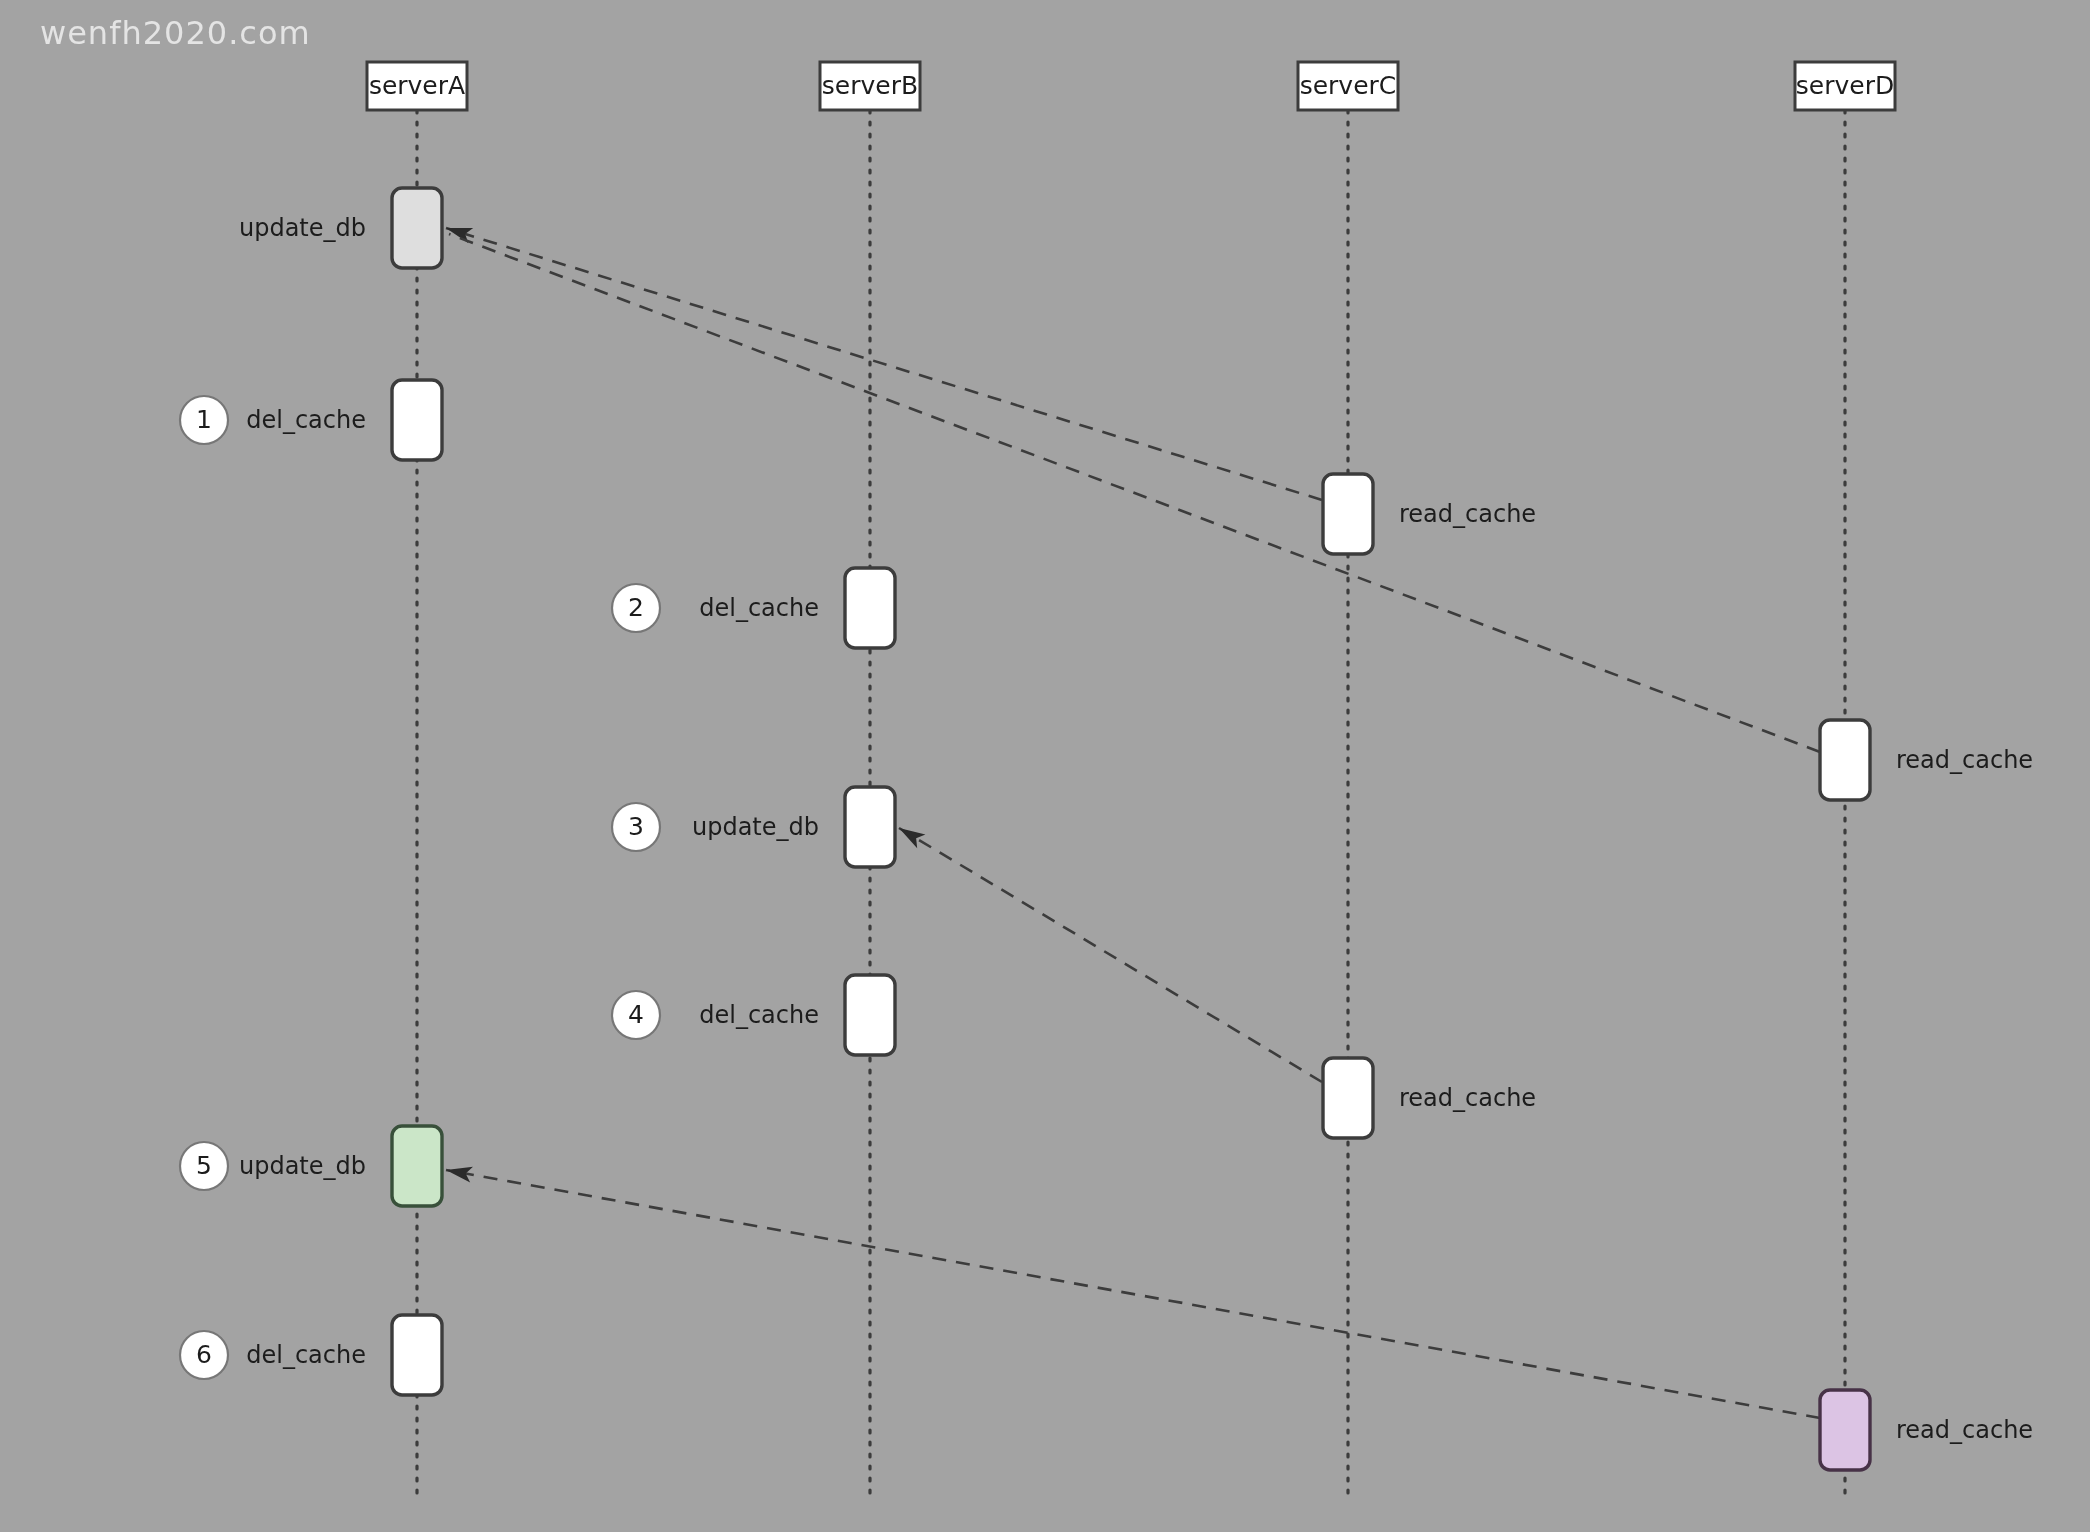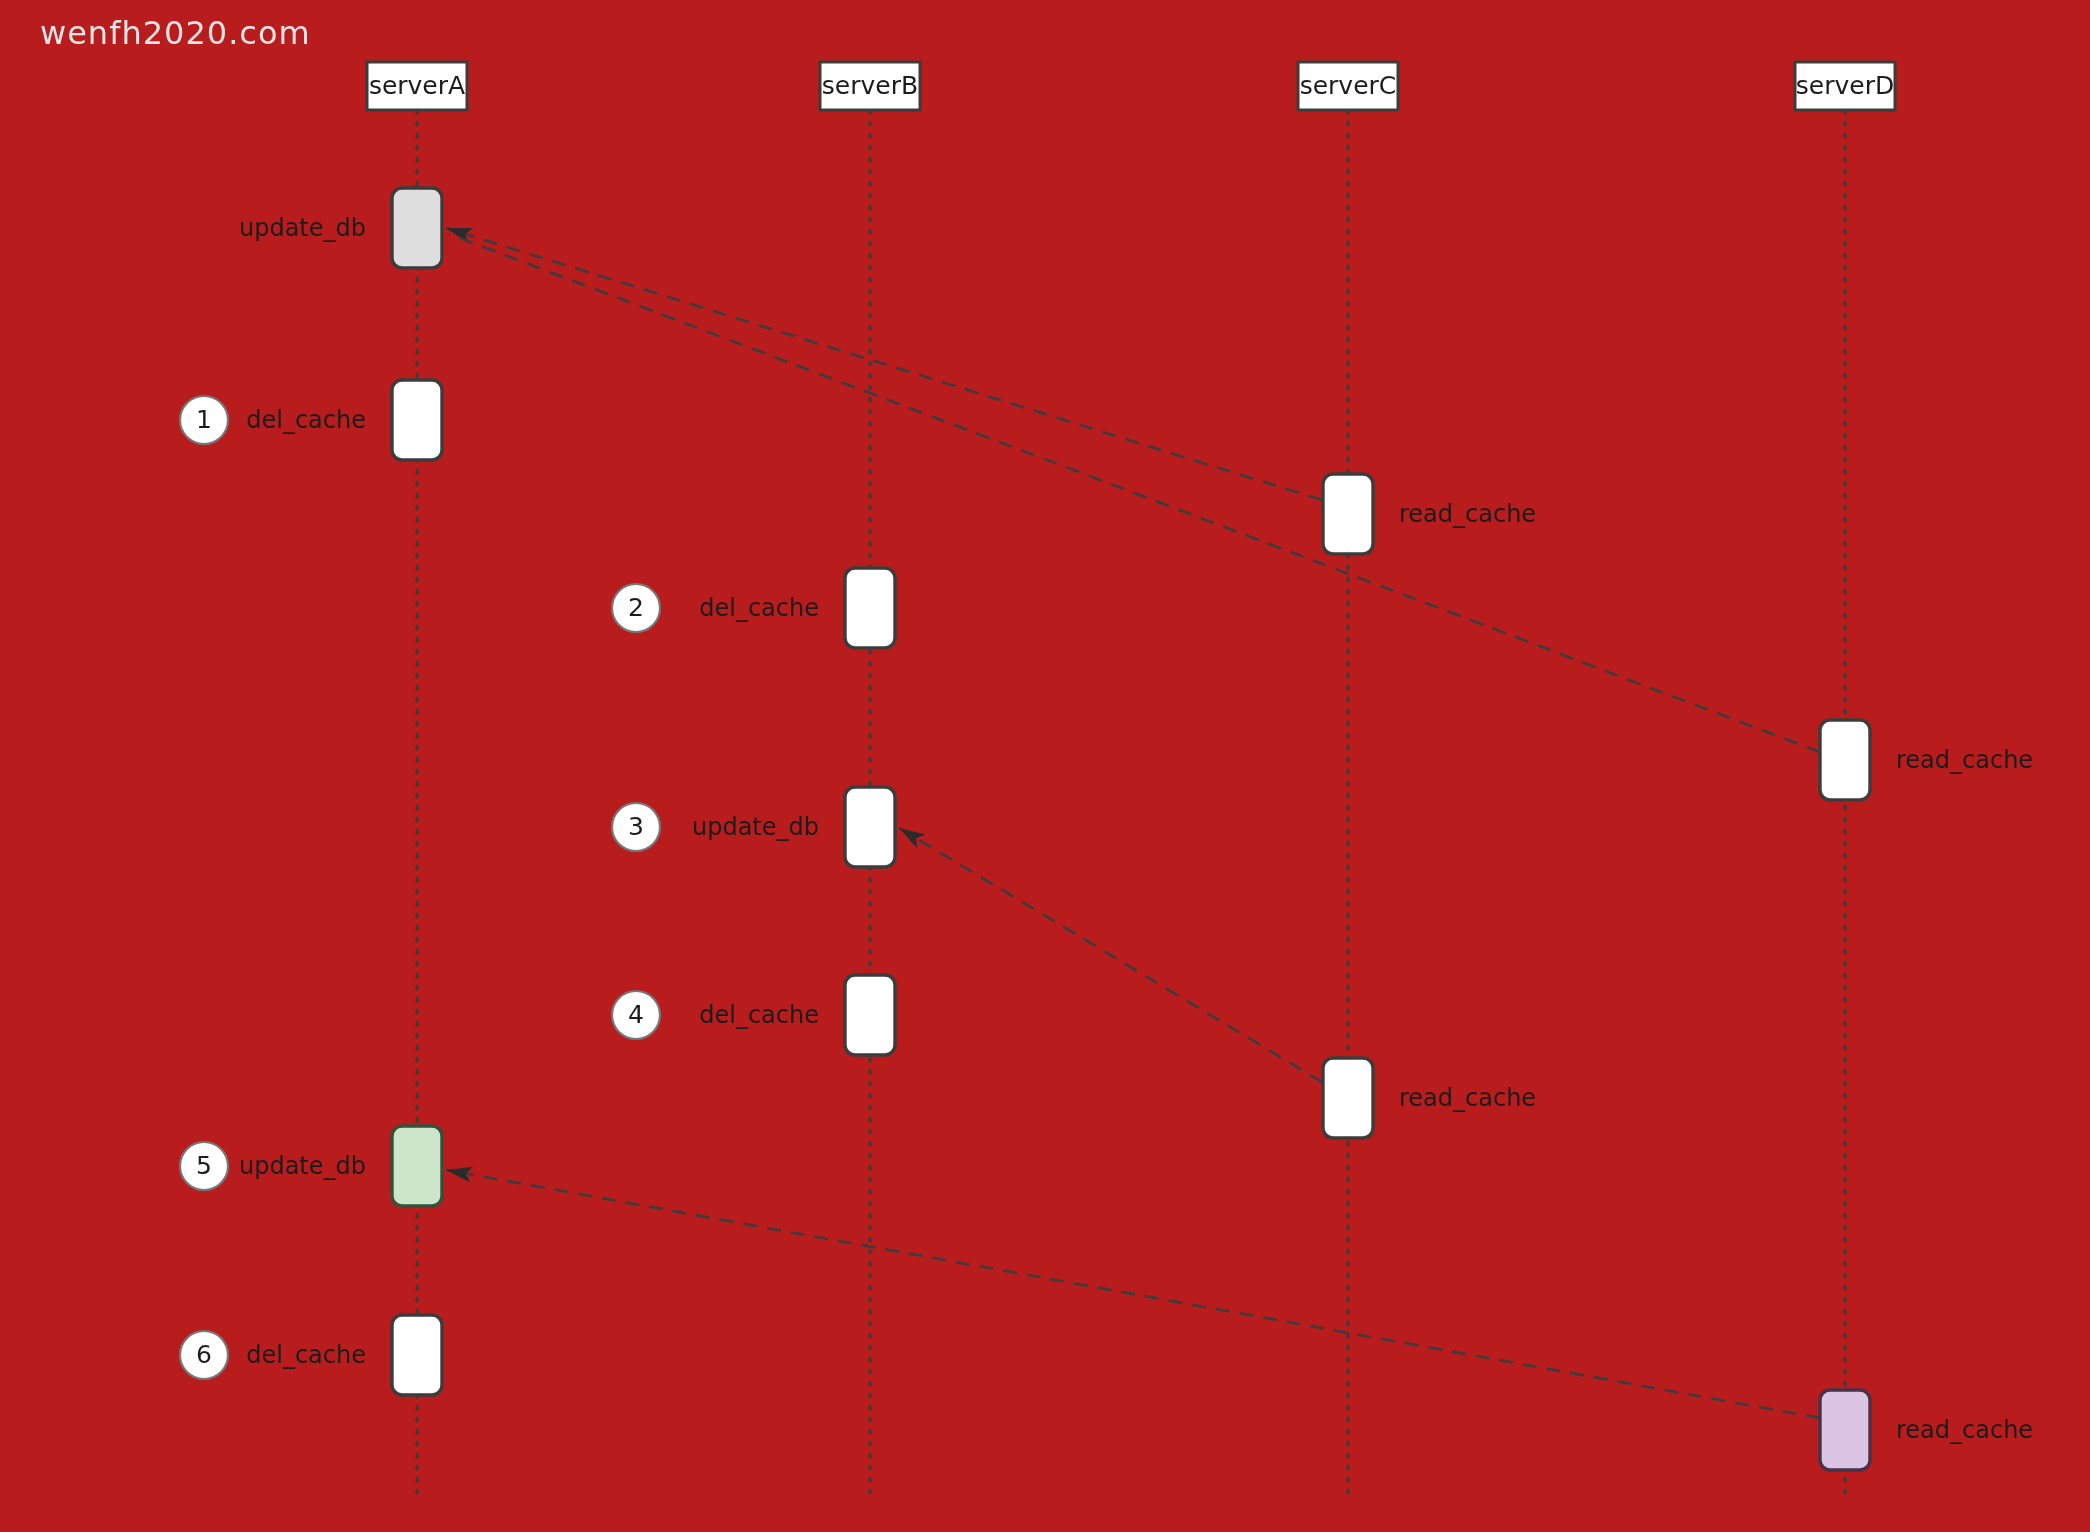--- a/index.html
+++ b/index.html
@@ -8,21 +8,21 @@
     padding: 0;
     background: #ffffff;
   }
   body {
     font-family: "DejaVu Sans", sans-serif;
   }
   #canvas {
     position: relative;
     width: 2090px;
     height: 1532px;
-    background: #b91c1c;
+    background: #a3a3a3;
     overflow: hidden;
   }
   #diagram-svg {
     position: absolute;
     top: 0;
     left: 0;
     width: 2090px;
     height: 1532px;
   }
   .watermark-text {

